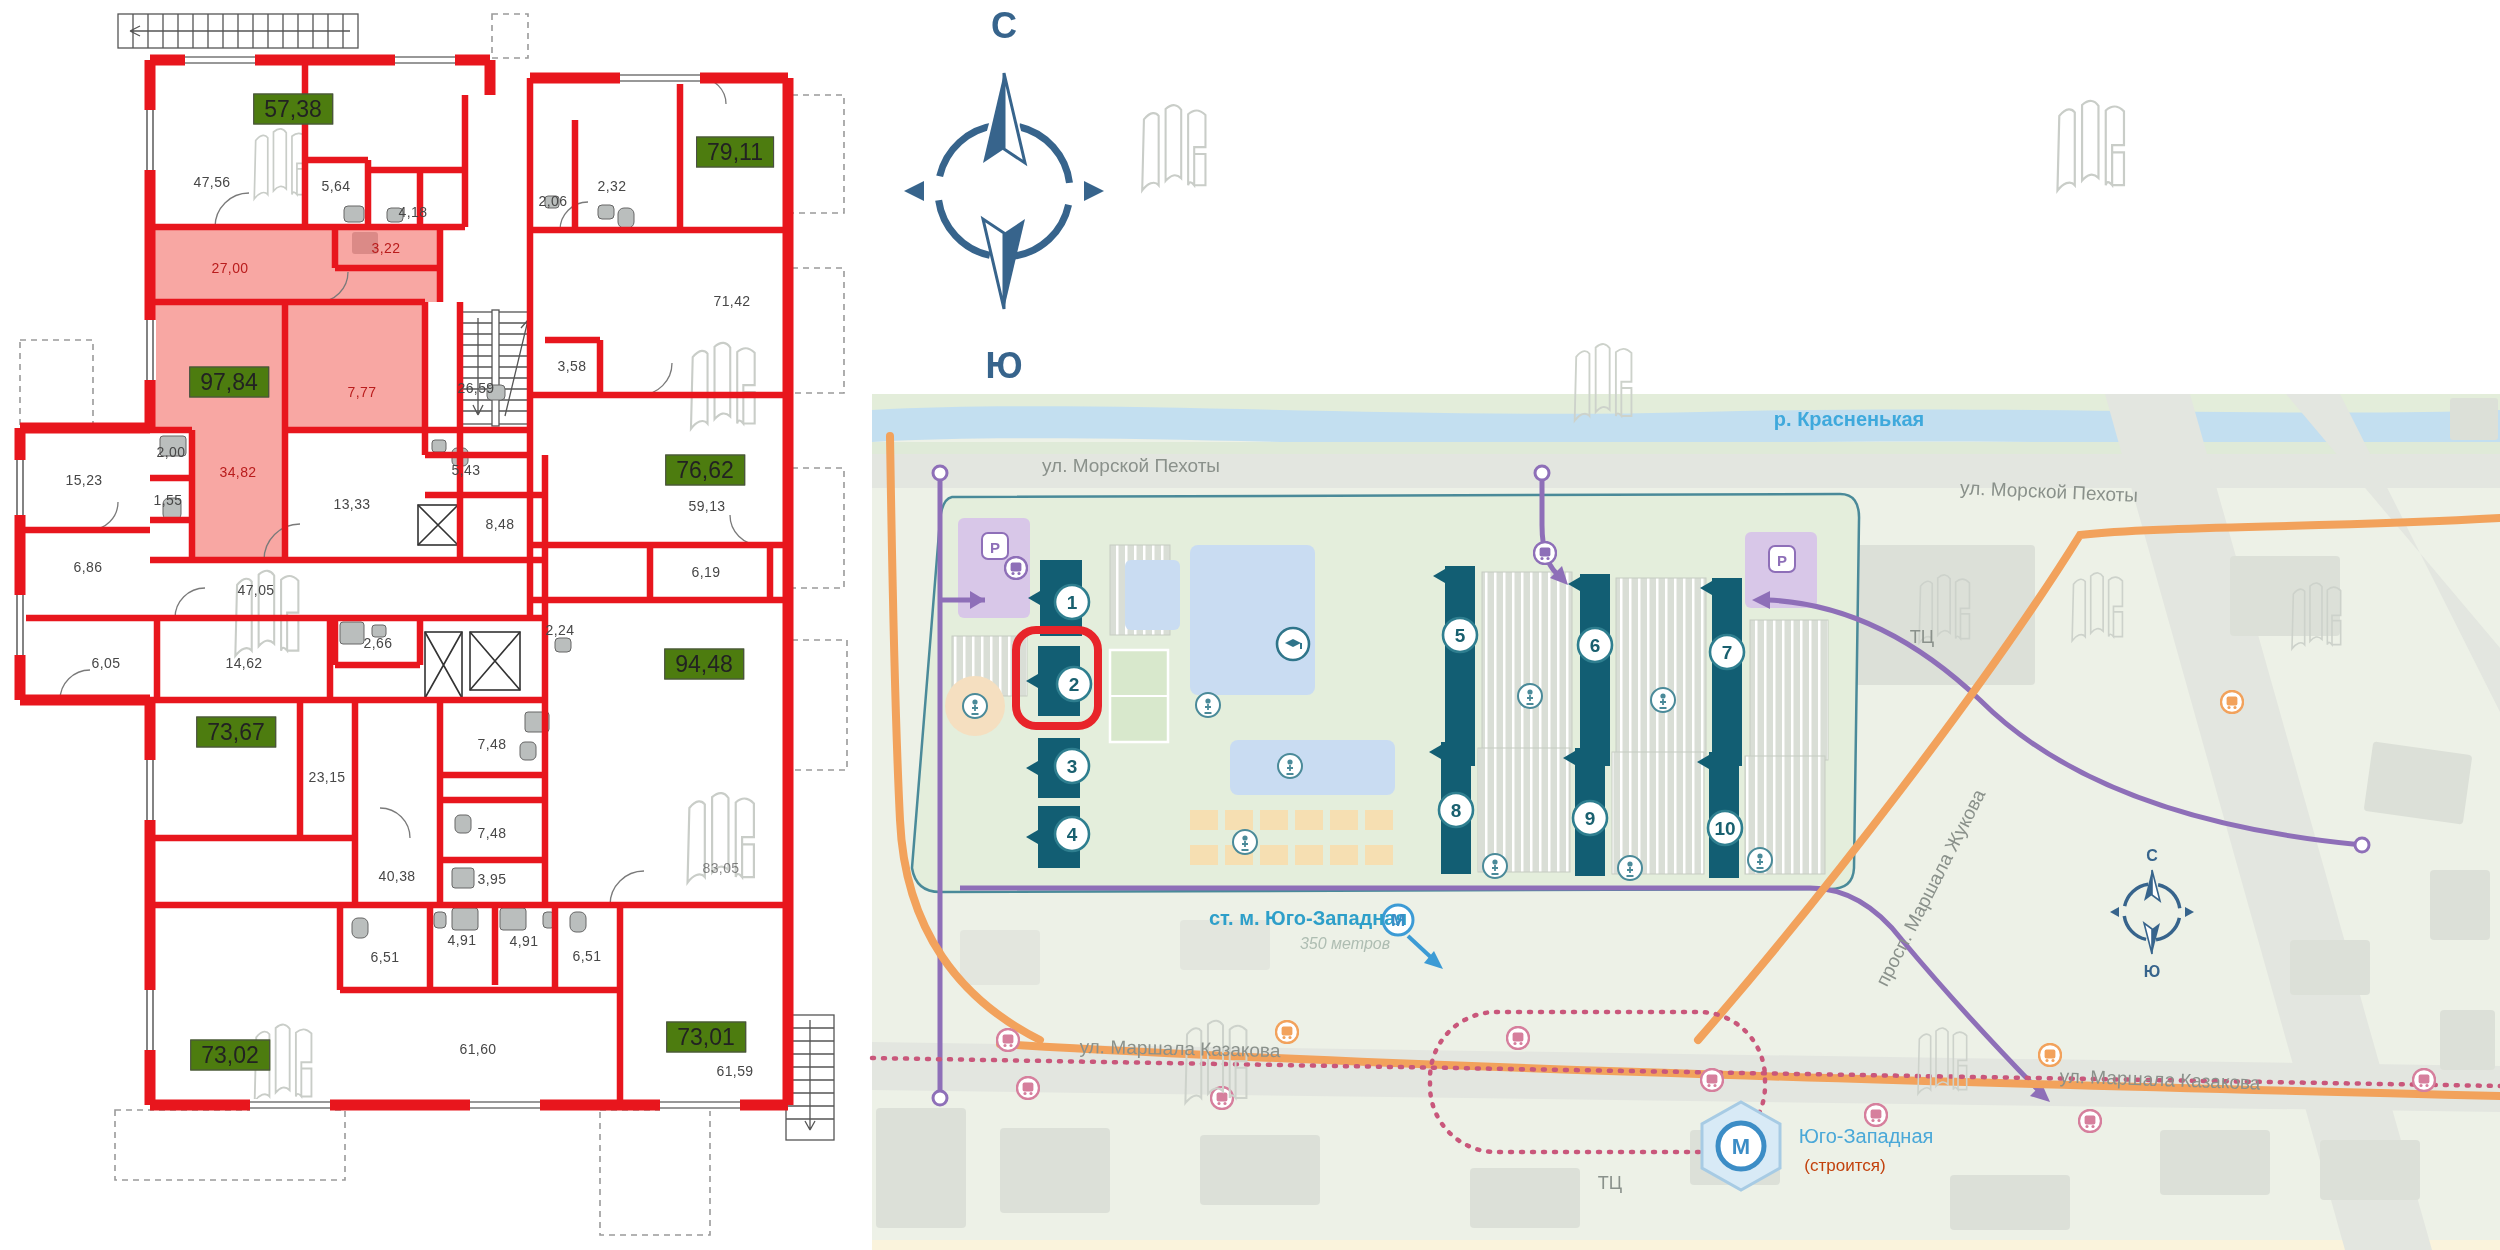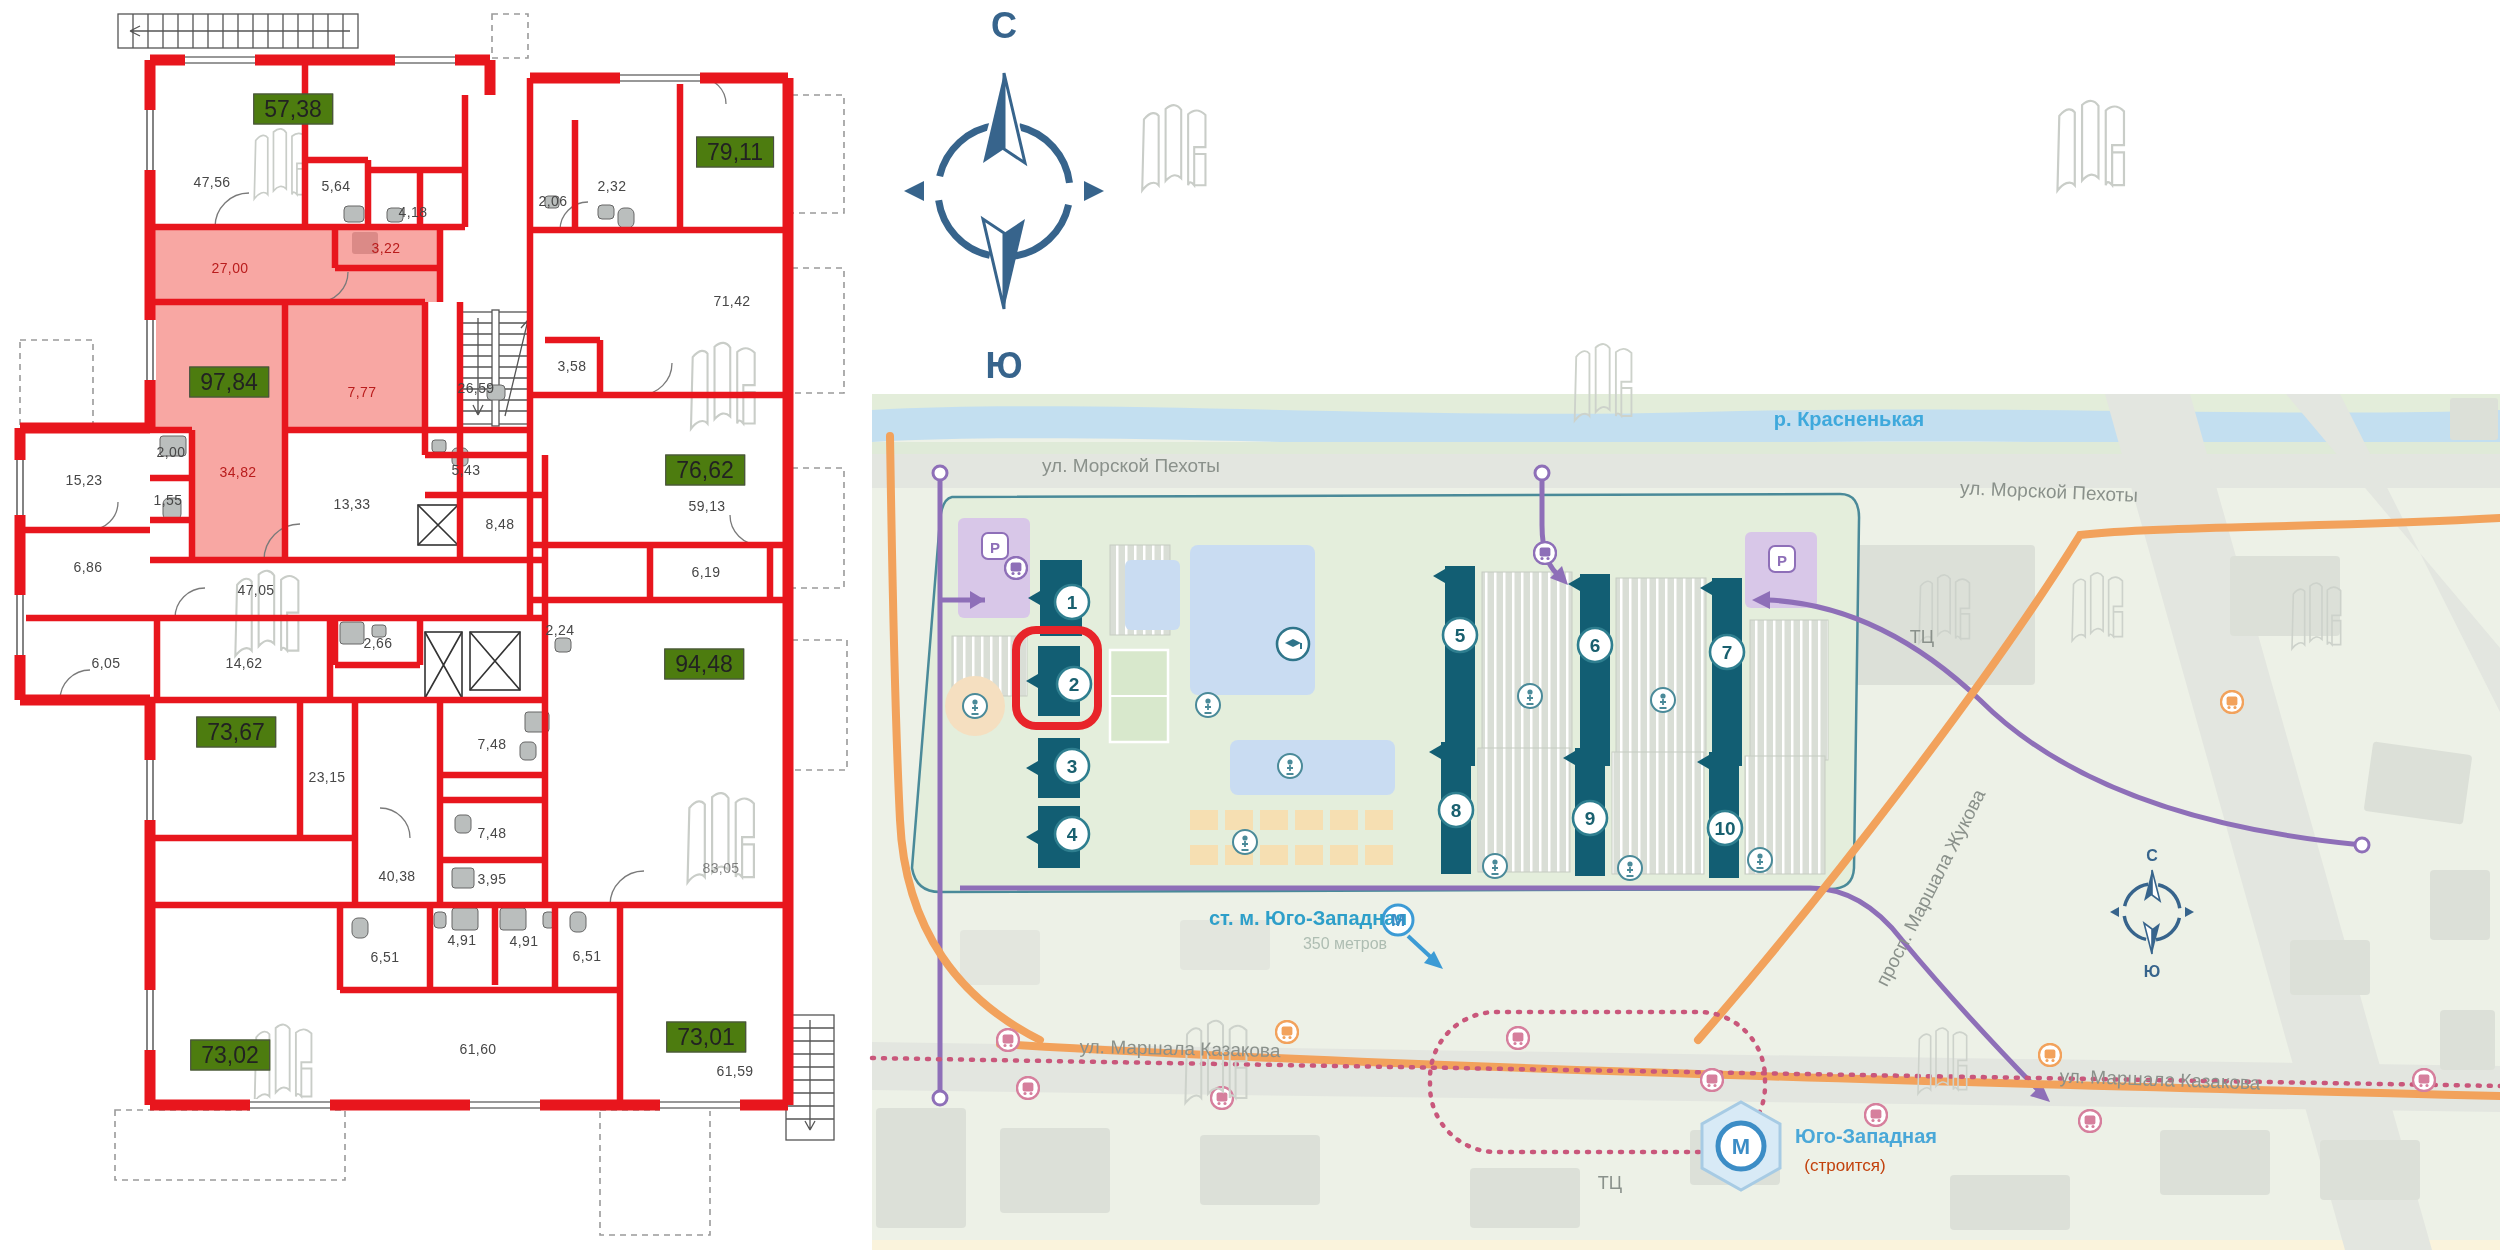--- a/index.html
+++ b/index.html
@@ -8,24 +8,24 @@
   .lbl{position:absolute;transform:translate(-50%,-50%);white-space:nowrap;}
   .rm{font-size:14px;color:#474747;letter-spacing:.4px;}
   .rm-pink{color:#b91c1c;}
   .abox{font-size:23px;color:#222;background:#4d7c0f;border:1.7px solid #4a4a4a;padding:1px 10px;}
   .street{font-size:19px;color:#8a918b;}
   .river{font-size:20px;font-weight:bold;color:#3fa9dc;}
   .compass-letter{font-size:36px;font-weight:bold;color:#37648c;}
   .compass-letter-sm{font-size:16px;font-weight:bold;color:#37648c;}
   .bldg-num{font-size:19px;font-weight:bold;color:#19606f;}
   .metro-dir{font-size:20px;font-weight:bold;color:#2e9fc9;}
-  .metro-dist{font-size:16px;color:#aebdb2;}
+  .metro-dist{font-size:16px;color:#aebdb2;font-style:italic;}
   .m-letter{font-size:17px;font-weight:bold;color:#3c8dc6;}
   .m-letter-big{font-size:22px;font-weight:bold;color:#3c8dc6;}
-  .metro-name{font-size:20px;font-weight:bold;color:#4aa8d8;}
+  .metro-name{font-size:20px;font-weight:normal;color:#4aa8d8;}
   .metro-status{font-size:17px;color:#c2410c;}
   .tc{font-size:18px;color:#8a918b;}
   .p-letter{font-size:15px;font-weight:bold;color:#8e6fb8;}
 </style>
 </head>
 <body>
 
 <div id="stage">
 
 <svg width="2500" height="1250" viewBox="0 0 2500 1250" style="position:absolute;left:0;top:0">

